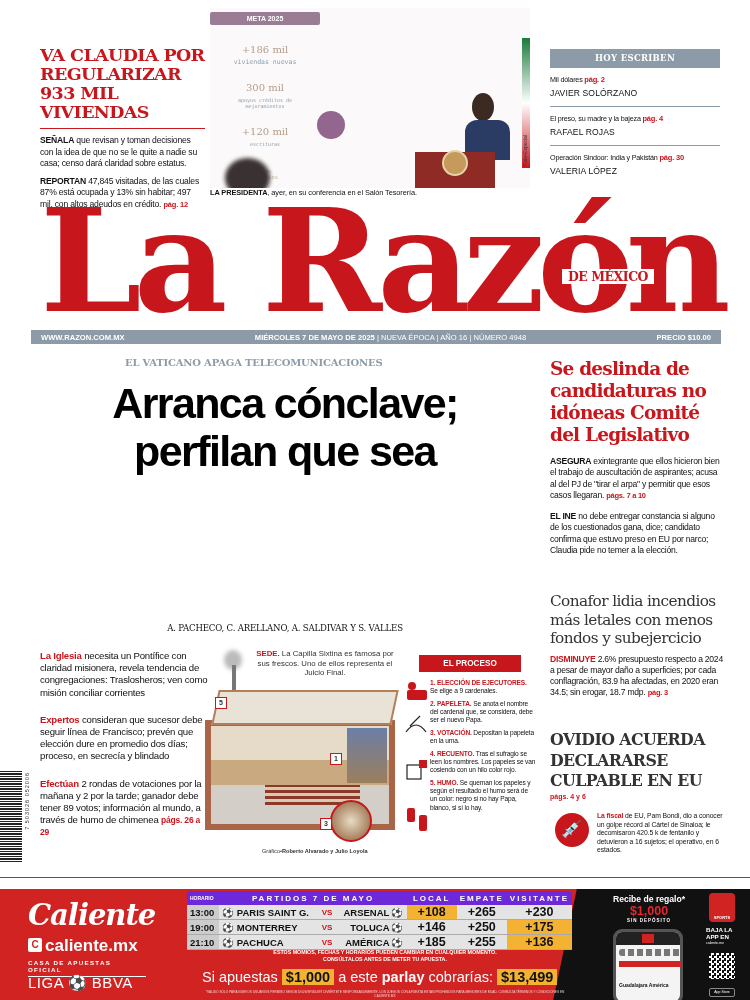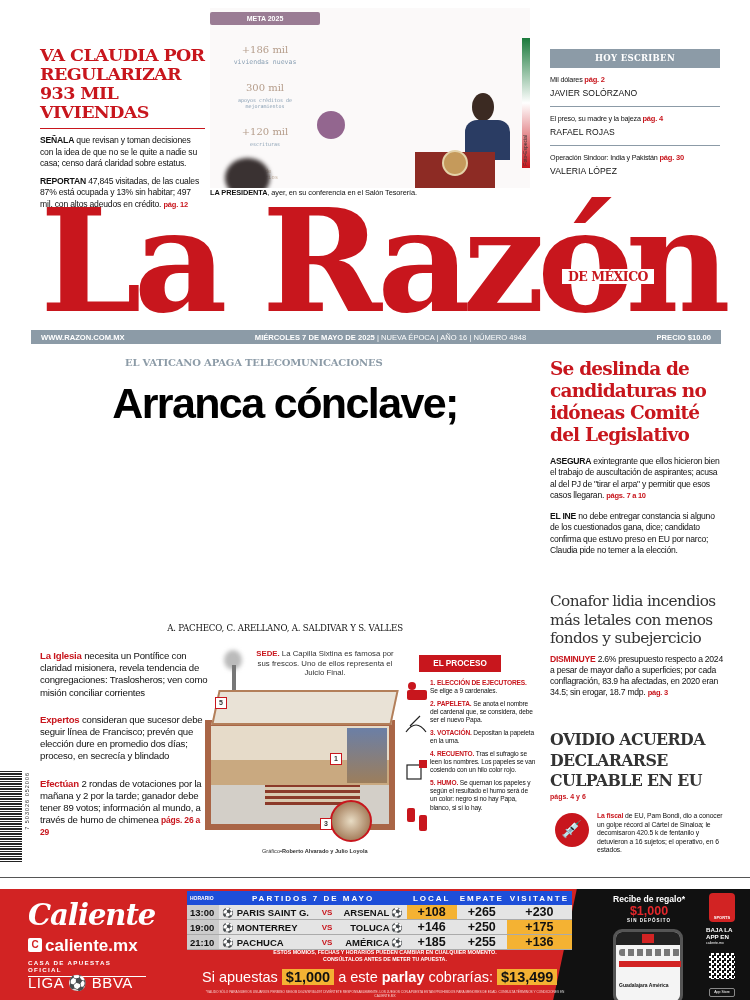--- a/index.html
+++ b/index.html
@@ -70,21 +70,21 @@
   .pews { position: absolute; left: 60px; top: 95px; width: 95px; height: 20px; background: repeating-linear-gradient(0deg,#8b3a2a 0 3px,#d8c9b0 3px 6px); }
   #chimney { left: 232px; top: 665px; width: 4px; height: 32px; background: #777; }
   #smoke { left: 224px; top: 650px; width: 18px; height: 20px; border-radius: 50%; background: #bbb; filter: blur(2px); }
   .num-tag { position: absolute; width: 12px; height: 12px; border: 1px solid #c8161d; background: #fff; font-size: 7px; font-weight: bold; text-align: center; line-height: 10px; color: #333; }
   #inset { left: 330px; top: 800px; width: 42px; height: 42px; border-radius: 50%; border: 2px solid #c8161d; background: radial-gradient(#e8dcc4, #8b5a34); }
   #graf-credit { left: 262px; top: 848px; font-size: 5.6px; color: #333; }
   #graf-credit b { font-weight: bold; }
 
   
   #proceso { left: 418px; top: 655px; width: 118px; }
-  #proceso-header { background: #c8161d; color: #fff; font-weight: bold; font-size: 8.2px; text-align: center; height: 17px; line-height: 17px; margin-left: 1px; width: 82px; }
+  #proceso-header { background: #c8161d; color: #fff; font-weight: bold; font-size: 8.2px; text-align: center; height: 17px; line-height: 17px; margin-left: 1px; width: 102px; }
   #steps { margin-left: 12px; margin-top: 7px; }
   #steps p { font-size: 6.6px; line-height: 8.2px; margin-bottom: 4.5px; letter-spacing: -0.15px; }
   #steps b { color: #c8161d; font-weight: bold; }
 
   
   #legis { left: 550px; top: 358px; width: 175px; }
   #legis h2 { font-family: "DejaVu Serif", serif; font-weight: bold; color: #c8161d; font-size: 18.5px; line-height: 22px; letter-spacing: -0.8px; }
   #legis p { font-size: 8.6px; line-height: 11.3px; margin-top: 10px; letter-spacing: -0.25px; }
   #legis b { font-weight: bold; }
 
@@ -108,21 +108,21 @@
   #ad-dark { left: 580px; top: 889px; width: 170px; height: 111px; background: #111; }
   #ad-slant { left: 565px; top: 889px; width: 40px; height: 111px; background: #111; transform: skewX(-12deg); }
   #caliente-logo { left: 28px; top: 898px; font-family: "DejaVu Serif", serif; font-style: italic; font-weight: bold; color: #fff; font-size: 29px; letter-spacing: -1px; }
   #caliente-url { left: 45px; top: 936px; color: #fff; font-weight: bold; font-size: 17px; }
   #caliente-url-ico { left: 28px; top: 938px; width: 14px; height: 14px; background: #fff; border-radius: 2px; color: #d22323; font-size: 10px; font-weight: bold; text-align: center; line-height: 14px; }
   #casa { left: 28px; top: 959px; color: #fff; font-size: 6.2px; font-weight: bold; letter-spacing: 1.3px; border-bottom: 1px solid #fff; padding-bottom: 3px; width: 118px; }
   #liga { left: 28px; top: 974px; color: #fff; font-size: 15px; letter-spacing: 0.5px; }
 
   #odds-table { left: 187px; top: 891px; width: 385px; border-collapse: collapse; }
   #odds-table td, #odds-table th { height: 14px; font-size: 9.5px; font-weight: bold; padding: 0 3px; }
-  #odds-table th { background: #1d4ed8; color: #fff; font-size: 8px; letter-spacing: 2px; }
+  #odds-table th { background: #6d28d9; color: #fff; font-size: 8px; letter-spacing: 2px; }
   #odds-table th.hr { font-size: 5px; letter-spacing: 0; text-align: left; }
   #odds-table td { background: #e4e4e4; color: #111; border-bottom: 1px solid #aaa; }
   #odds-table td.time { background: #ccc; }
   #odds-table td.vs { color: #c8161d; text-align: center; font-size: 8px; }
   #odds-table td.odd { font-size: 12.5px; text-align: center; width: 50px; }
   #odds-table td.hl { background: #f4b233; }
   #odds-table td.away { text-align: right; }
   #disclaimer { left: 200px; top: 949px; width: 370px; text-align: center; color: #fff; font-size: 5.3px; font-weight: bold; line-height: 7px; }
   #parlay { left: 202px; top: 969px; color: #fff; font-size: 14.5px; white-space: nowrap; }
   #parlay .yel { background: #f4b233; color: #111; font-weight: bold; padding: 0 4px; }
@@ -197,20 +197,21 @@
 
 <div id="datebar" class="abs">
   <span>WWW.RAZON.COM.MX</span>
   <span class="mid"><b>MIÉRCOLES 7 DE MAYO DE 2025</b><span> | NUEVA ÉPOCA | AÑO 16 | NÚMERO 4948</span></span>
   <span>PRECIO $10.00</span>
 </div>
 
 <div id="kicker" class="abs">EL VATICANO APAGA TELECOMUNICACIONES</div>
 <div id="headline" class="abs">
   <div>Arranca cónclave;</div>
+  <div>perfilan que sea</div>
 </div>
 <div id="byline" class="abs">A. PACHECO, C. ARELLANO, A. SALDIVAR Y S. VALLES</div>
 
 <div id="bullets" class="abs">
   <p><b>La Iglesia</b><span> necesita un Pontífice con claridad misionera, revela tendencia de congregaciones: Traslosheros; ven como misión conciliar corrientes</span></p>
   <p><b>Expertos</b><span> consideran que sucesor debe seguir línea de Francisco; prevén que elección dure en promedio dos días; proceso, en secrecía y blindado</span></p>
   <p><b>Efectúan</b><span> 2 rondas de votaciones por la mañana y 2 por la tarde; ganador debe tener 89 votos; información al mundo, a través de humo de chimenea </span><span class="pg" style="font-size:8.5px">págs. 26 a 29</span></p>
 </div>
 
 <div id="barcode" class="abs"></div>

